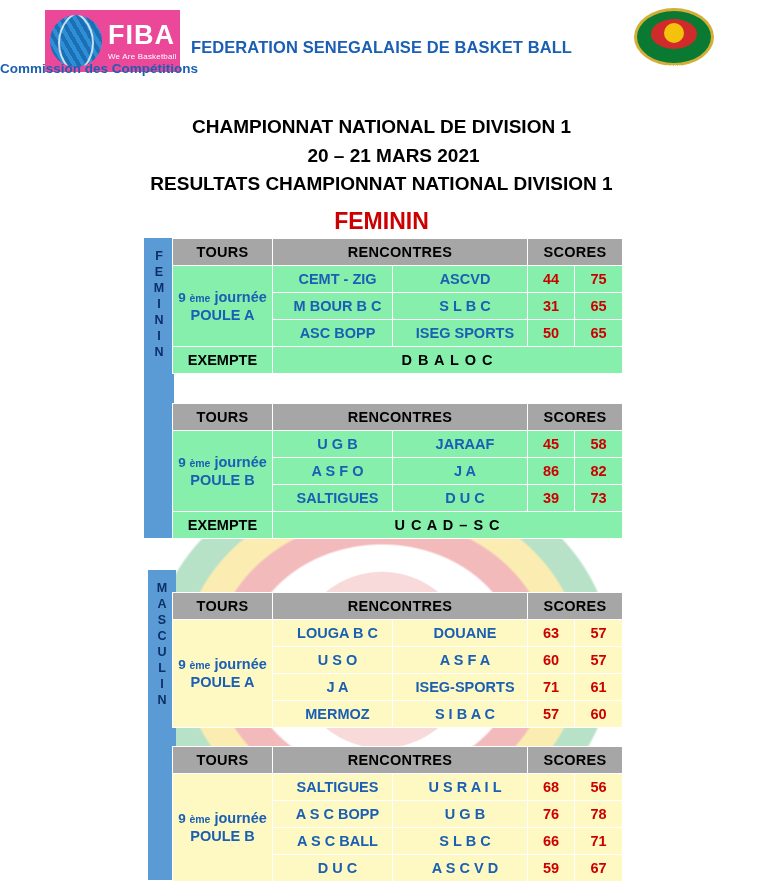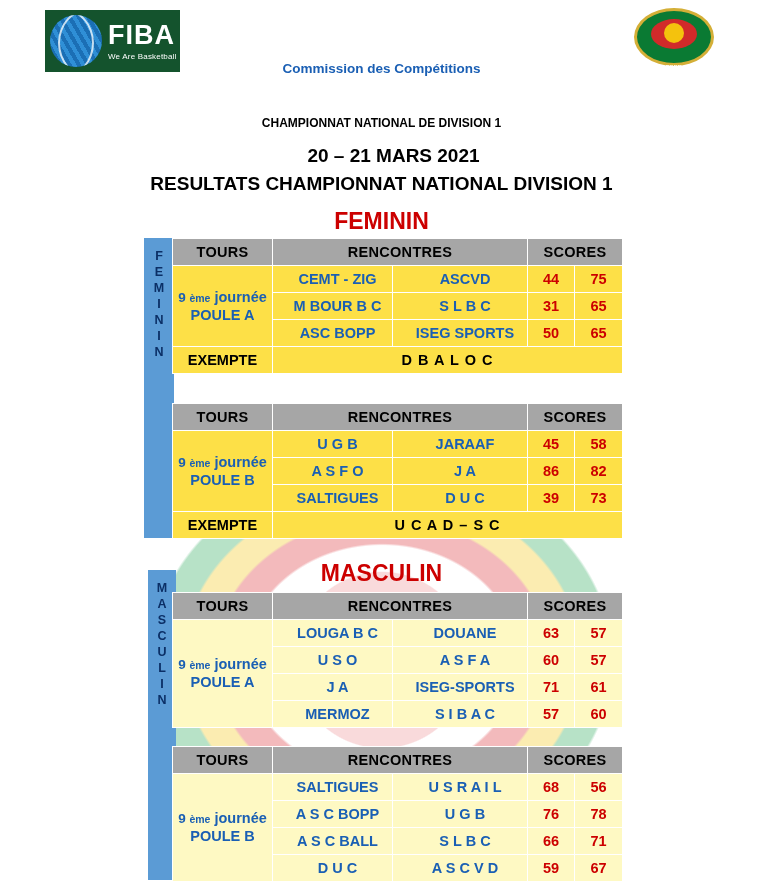--- a/index.html
+++ b/index.html
@@ -57,21 +57,21 @@
     height: 885px;
   }
 
   
   .fiba-logo {
     position: absolute;
     left: 45px;
     top: 10px;
     width: 135px;
     height: 62px;
-    background: #14532d;
+    background: #ec4899;
     display: flex;
     align-items: center;
   }
   .fiba-ball {
     width: 52px;
     height: 52px;
     margin-left: 5px;
     border-radius: 50%;
     background:
       repeating-linear-gradient(60deg, #1b6fb5 0 4px, #2f8fd6 4px 8px),
@@ -159,35 +159,35 @@
     color: #1a5fb4;
     font-size: 16.5px;
     font-weight: bold;
     letter-spacing: 0.1px;
   }
   .fed-sub {
     position: absolute;
     left: 0;
     top: 61px;
     width: 763px;
-    text-align: center;
+    text-align: left;
     color: #1a5fb4;
     font-size: 13.5px;
     font-weight: bold;
   }
 
   .doc-title {
     position: absolute;
     left: 0;
     width: 763px;
     text-align: center;
     color: #000;
     font-weight: bold;
   }
-  .doc-title.l1 { top: 116px; font-size: 12px; }
+  .doc-title.l1 { top: 116px; font-size: 19px; }
   .doc-title.l2 { top: 145px; font-size: 19px; margin-left: 12px; }
   .doc-title.l3 { top: 173px; font-size: 19px; }
 
   .section-title {
     position: absolute;
     width: 763px;
     left: 0;
     text-align: center;
     color: #cc0000;
     font-weight: bold;
@@ -266,21 +266,21 @@
     text-align: center;
   }
   .exempt-team {
     color: #000;
     font-size: 18px;
     text-align: center;
     letter-spacing: 1px;
   }
 
   
-  .fem-tbl td { background: #fde047; }
+  .fem-tbl td { background: #86efac; }
   .fem-tbl td.hdr { background: #a6a6a6; }
   .fem-tbl .team { color: #1a5fb4; }
 
   
   .mas-tbl td { background: #fef9c3; }
   .mas-tbl td.hdr { background: #a6a6a6; }
   .mas-tbl .team { color: #1a5fb4; }
 
   .tbl-a-fem { left: 172px; top: 238px; width: 450px; }
   .tbl-b-fem { left: 172px; top: 403px; width: 450px; }
@@ -303,20 +303,21 @@
       <div class="fw-main">FIBA</div>
       <div class="fw-sub">We Are Basketball</div>
     </div>
   </div>
 
   <div class="fsbb-logo">
     <div class="ring"></div>
     <div class="label">FSBB</div>
   </div>
 
+  <div class="fed-title">FEDERATION SENEGALAISE DE BASKET BALL</div>
   <div class="fed-sub">Commission des Compétitions</div>
 
   <div class="doc-title l1">CHAMPIONNAT NATIONAL DE DIVISION 1</div>
   <div class="doc-title l2">20 – 21  MARS 2021</div>
   <div class="doc-title l3">RESULTATS CHAMPIONNAT NATIONAL DIVISION 1</div>
 
   <div class="section-title feminin">FEMININ</div>
 
   <div class="side-bar fem">
     <span>F</span>
@@ -410,21 +411,20 @@
       <td class="score">39</td>
       <td class="score">73</td>
     </tr>
     <tr>
       <td class="exempt-label">EXEMPTE</td>
       <td class="exempt-team" colspan="4">U C A D – S C</td>
     </tr>
   </tbody>
     </table>
 
-  <div class="section-title masculin">MASCULIN</div>
 
   <div class="side-bar mas">
     <span>M</span>
       <span>A</span>
       <span>S</span>
       <span>C</span>
       <span>U</span>
       <span>L</span>
       <span>I</span>
       <span>N</span>

